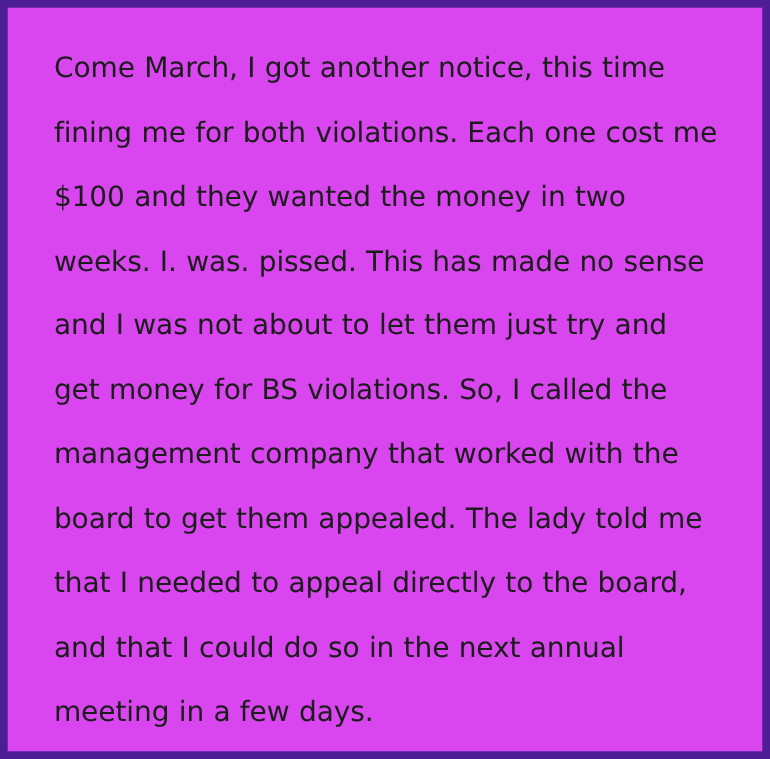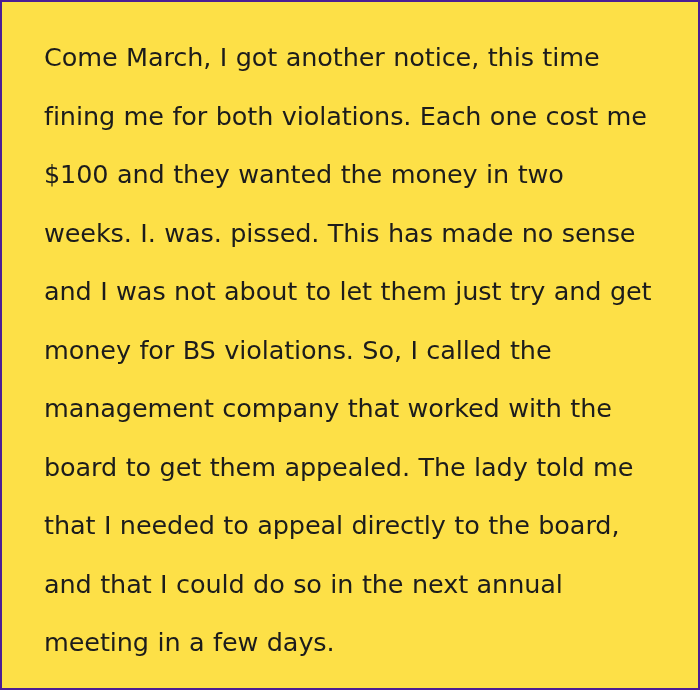--- a/index.html
+++ b/index.html
@@ -10,22 +10,22 @@
     width: 700px;
     height: 690px;
     background: #ffffff;
     font-family: "DejaVu Sans", sans-serif;
     overflow: hidden;
   }
   .page {
     box-sizing: border-box;
     width: 700px;
     height: 690px;
-    background: #fde047;
-    border: 2px solid #4c1d95;
+    background: #d946ef;
+    border: 7px solid #4c1d95;
     padding: 26px 40px 20px 42px;
     display: block;
   }
   .story-text {
     font-size: 25.5px;
     line-height: 58.5px;
     color: #1c1c1c;
     letter-spacing: -0.1px;
     text-align: left;
     word-spacing: 0.5px;

